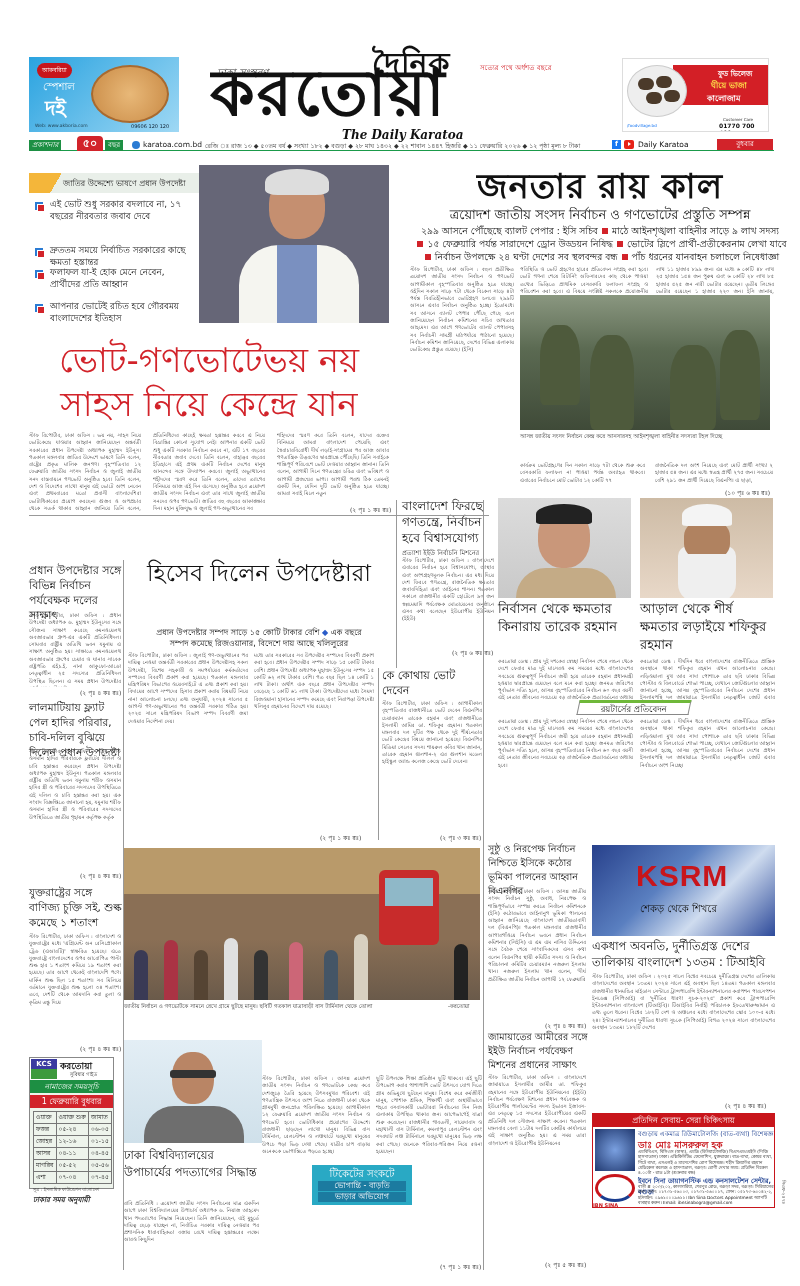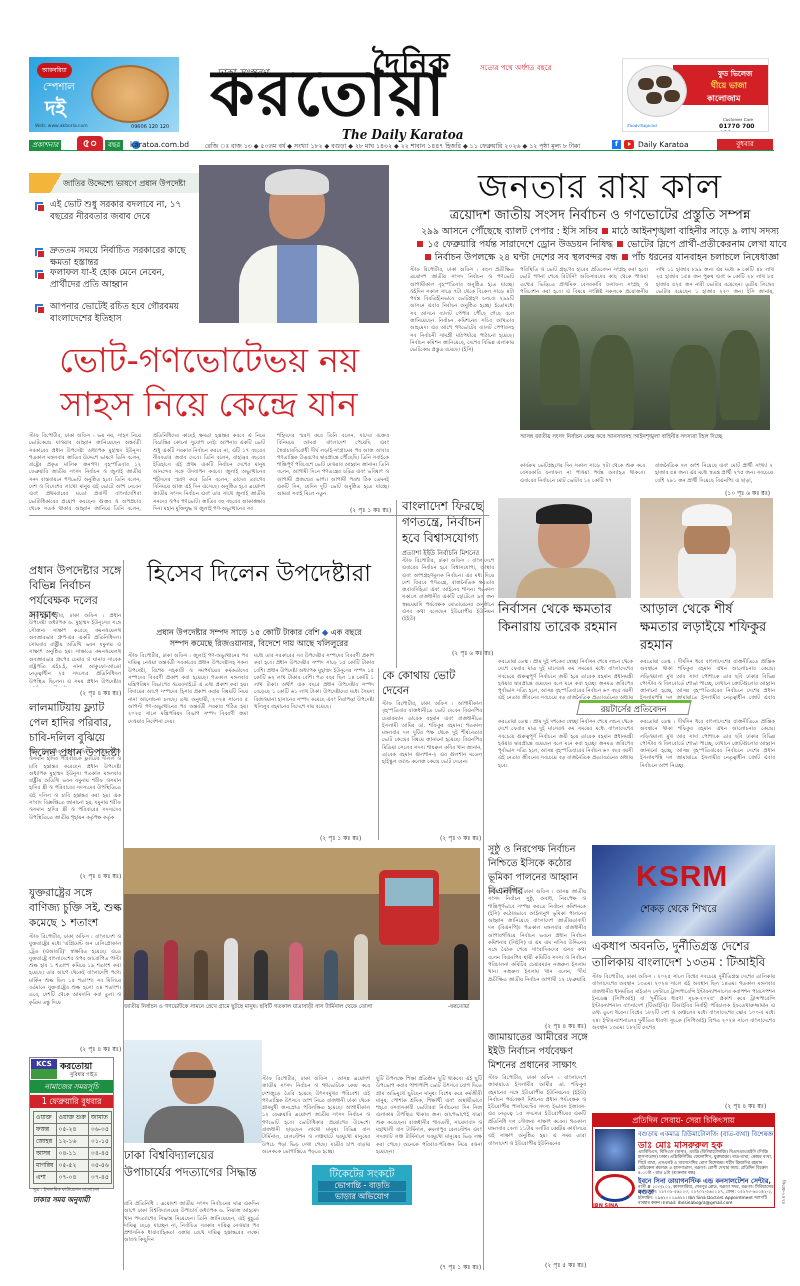--- a/index.html
+++ b/index.html
@@ -29,21 +29,21 @@
 .ad-right .plate{position:absolute;left:4px;top:6px;width:60px;height:52px;border-radius:50%;background:#eee;border:1px solid #ccc}
 .ad-right .ball{position:absolute;width:16px;height:12px;border-radius:6px;background:#4b3a2a}
 .ad-right .cc{position:absolute;left:100px;top:58px;font-size:4px;color:#333}
 .ad-right .ph{position:absolute;left:96px;top:63px;font-size:6px;color:#111;font-weight:bold}
 .ad-right .fb{position:absolute;left:4px;top:64px;font-size:4px;color:#1877f2}
 .infobar{left:29px;top:138px;width:745px;height:13px;border-bottom:1px solid #1a9a4a}
 .pub1{left:29px;top:140px;height:11px;background:#1d8f43;color:#fff;font-size:7px;font-style:italic;padding:1px 3px;line-height:9px}
 .pub50{left:77px;top:136px;height:15px;width:26px;background:#d2232a;color:#fff;font-size:11px;font-weight:bold;text-align:center;border-radius:4px 4px 0 0;line-height:15px}
 .pub2{left:105px;top:140px;height:11px;background:#1d8f43;color:#fff;font-size:7px;padding:1px 3px;line-height:9px}
 .globe{left:132px;top:141px;width:8px;height:8px;border-radius:50%;background:#2b7bd3}
-.site{left:130px;top:140px;font-size:7.5px;color:#222}
+.site{left:143px;top:140px;font-size:7.5px;color:#222}
 .meta{left:205px;top:141px;font-size:6.2px;color:#333;white-space:nowrap}
 .fbicon{left:612px;top:140px;width:9px;height:9px;background:#1877f2;color:#fff;font-size:7px;font-weight:bold;text-align:center;line-height:9px}
 .yticon{left:624px;top:140px;width:10px;height:9px;background:#e62117;border-radius:2px}
 .yticon:after{content:"";position:absolute;left:4px;top:2px;border-left:3px solid #fff;border-top:2.5px solid transparent;border-bottom:2.5px solid transparent}
 .dk{left:638px;top:140px;font-size:7.5px;color:#111}
 .day{left:717px;top:139px;width:56px;height:11px;background:#d2232a;color:#fff;font-size:7px;text-align:center;line-height:11px}
 
 .kp-banner{left:29px;top:173px;width:170px;height:20px;background:linear-gradient(120deg,#f4b63a 0 18%,#e9efe9 18%)}
 .kp-banner span{position:absolute;left:34px;top:4px;font-size:8px;color:#222}
 .kp-item{left:36px;width:160px;font-size:8.8px;line-height:12px;color:#222}
@@ -51,21 +51,21 @@
 .bullet:after{content:"";position:absolute;left:1px;top:1px;width:6px;height:6px;background:#d2232a}
 .kp-text{padding-left:14px;display:block}
 .yunus{left:199px;top:165px;width:190px;height:158px;background:linear-gradient(90deg,#c82020 0 8%,#1a6a3a 8% 12%,#e9e4dc 12% 88%,#d52b1e 88%);overflow:hidden}
 .yunus .head{position:absolute;left:70px;top:10px;width:56px;height:64px;border-radius:45%;background:#c58f70}
 .yunus .hair{position:absolute;left:66px;top:4px;width:64px;height:26px;border-radius:50% 50% 20% 20%;background:#ddd}
 .yunus .vest{position:absolute;left:40px;top:80px;width:120px;height:78px;border-radius:40px 40px 0 0;background:#f5f5f0}
 .yunus .shirt{position:absolute;left:78px;top:80px;width:40px;height:78px;background:#7a90c0}
 
 .red-hl{left:29px;top:338px;width:360px;text-align:center;color:#d2232a;font-size:34px;line-height:44px;font-family:"DejaVu Sans",sans-serif}
 
-.main-hl{left:410px;top:166px;width:380px;text-align:center;font-size:34px;font-weight:normal;line-height:40px;letter-spacing:1px}
+.main-hl{left:410px;top:166px;width:380px;text-align:center;font-size:34px;font-weight:bold;line-height:40px;letter-spacing:1px}
 .sub-hl{left:410px;top:207px;width:380px;text-align:center;font-size:13px;line-height:16px}
 .bl-line{left:410px;width:380px;text-align:center;font-size:9.2px;line-height:12px}
 .sq{display:inline-block;width:6px;height:6px;background:#d2232a;margin:0 4px 1px 4px;vertical-align:middle}
 
 .photo{background:#667;overflow:hidden}
 .army{left:520px;top:295px;width:250px;height:135px;background:linear-gradient(180deg,#8a9780,#5b6a52 40%,#3f4a38);}
 .army .f{position:absolute;border-radius:40% 40% 10% 10%;background:#4e5a3c}
 .tarek{left:498px;top:498px;width:133px;height:100px;background:linear-gradient(180deg,#dcdcdc,#c9c9c9)}
 .tarek .h{position:absolute;left:40px;top:10px;width:52px;height:60px;border-radius:45%;background:#c9977a}
 .tarek .hair{position:absolute;left:38px;top:6px;width:56px;height:20px;border-radius:50% 50% 10% 10%;background:#222}

